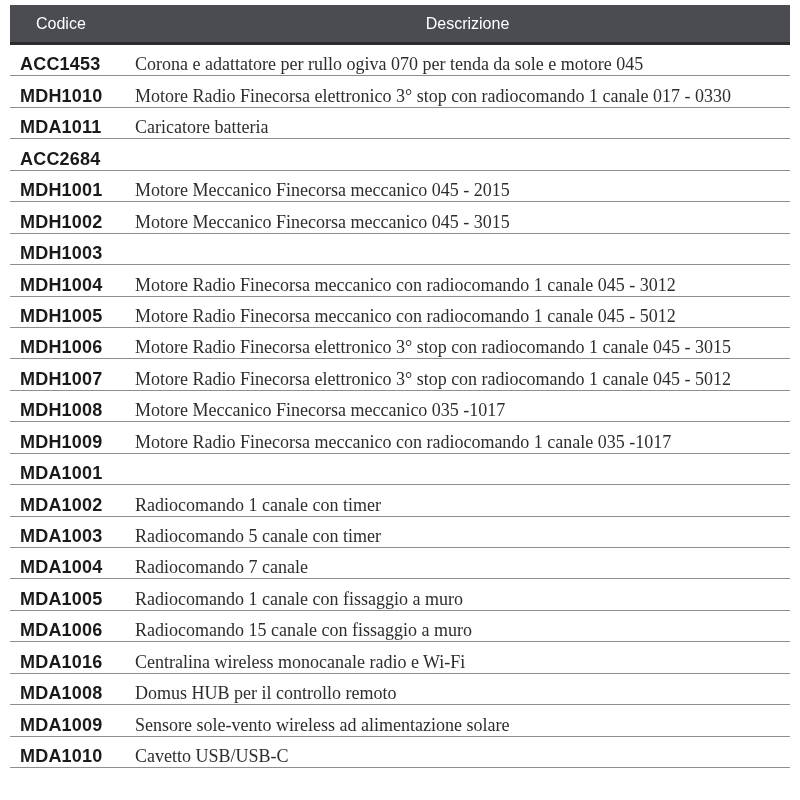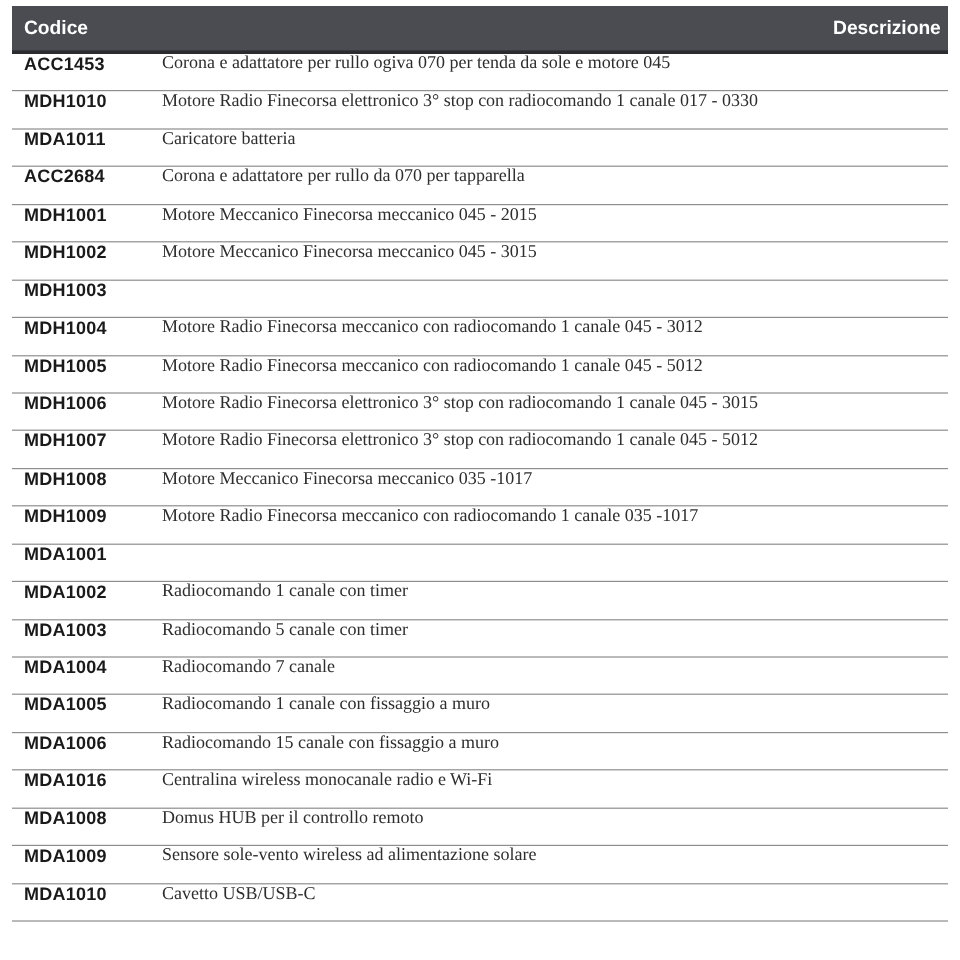--- a/index.html
+++ b/index.html
@@ -27,41 +27,42 @@
     top: 5px;
     width: 780px;
   }
   .thead {
     display: flex;
     align-items: center;
     height: 40px;
     background: var(--header-bg);
     border-bottom: 3px solid var(--header-border);
     color: var(--header-text);
-    font-weight: bold;
+    font-weight: normal;
     font-size: 16px;
+    padding-left: 16px;
   }
   .row {
     display: flex;
-    align-items: flex-start;
+    align-items: flex-end;
     height: 31.45px;
     border-bottom: 1px solid var(--row-divider);
-    font-size: 15px;
+    font-size: 18px;
   }
   .cell { white-space: nowrap; overflow: hidden; }
   .col-code {
     width: 125px;
     flex: 0 0 125px;
     padding-left: 10px;
   }
   .col-desc {
     flex: 1 1 auto;
     padding-right: 6px;
   }
-  .thead .col-desc { text-align: right; }
+  .thead .col-desc { text-align: center; }
   .code {
     font-weight: bold;
     color: var(--code-text);
     letter-spacing: 0.2px;
   }
   .desc { color: var(--description-text); font-family: Liberation Serif, serif; }
 </style>
 </head>
 <body>
 
@@ -78,21 +79,20 @@
       <div class="row">
         <div class="cell col-code code">MDH1010</div>
         <div class="cell col-desc desc">Motore Radio Finecorsa elettronico 3° stop con radiocomando 1 canale 017 - 0330</div>
       </div>
       <div class="row">
         <div class="cell col-code code">MDA1011</div>
         <div class="cell col-desc desc">Caricatore batteria</div>
       </div>
       <div class="row">
         <div class="cell col-code code">ACC2684</div>
-        <div class="cell col-desc desc">Corona e adattatore per rullo da 070  per tapparella</div>
       </div>
       <div class="row">
         <div class="cell col-code code">MDH1001</div>
         <div class="cell col-desc desc">Motore Meccanico Finecorsa meccanico 045 - 2015</div>
       </div>
       <div class="row">
         <div class="cell col-code code">MDH1002</div>
         <div class="cell col-desc desc">Motore Meccanico Finecorsa meccanico 045 - 3015</div>
       </div>
       <div class="row">

